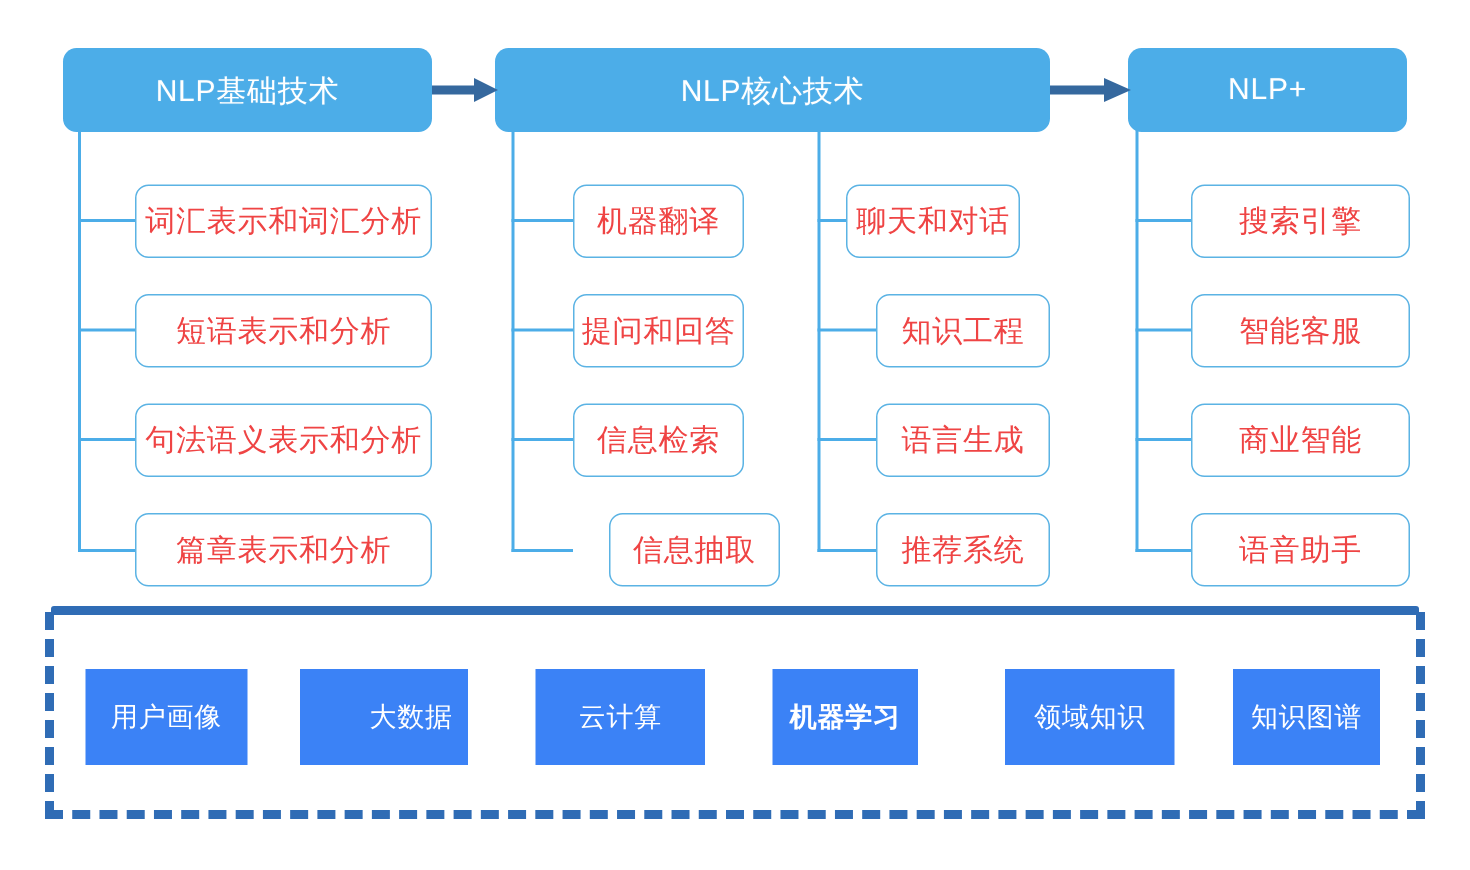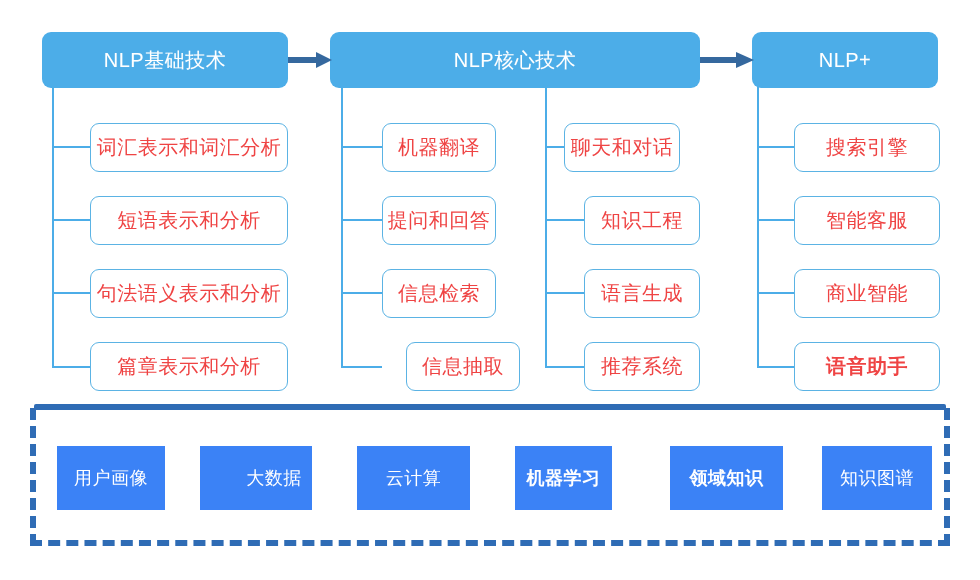--- a/index.html
+++ b/index.html
@@ -182,29 +182,29 @@
   <div class="trunk" style="left:757px; top:86px; height:282px;"></div>
 
   <div class="stub" style="left:757px; top:146px; width:37px;"></div>
   <div class="stub" style="left:757px; top:219px; width:37px;"></div>
   <div class="stub" style="left:757px; top:292px; width:37px;"></div>
   <div class="stub" style="left:757px; top:366px; width:37px;"></div>
 
   <div class="leaf" style="left:794px; top:123px; width:146px;">搜索引擎</div>
   <div class="leaf" style="left:794px; top:196px; width:146px;">智能客服</div>
   <div class="leaf" style="left:794px; top:269px; width:146px;">商业智能</div>
-  <div class="leaf" style="left:794px; top:342px; width:146px;font-weight:bold;">语音助手</div>
+  <div class="leaf" style="left:794px; top:342px; width:146px;">语音助手</div>
 
   <div id="foundation">
     <div class="found-edge" id="found-top"></div>
     <div class="found-edge" id="found-left"></div>
     <div class="found-edge" id="found-right"></div>
     <div class="found-edge" id="found-bottom"></div>
   </div>
 
   <div class="found-box" style="left:57px; width:108px;">用户画像</div>
   <div class="found-box" style="left:200px; width:112px;padding-left:36px;">大数据</div>
   <div class="found-box" style="left:357px; width:113px;">云计算</div>
   <div class="found-box" style="left:515px; width:97px;font-weight:bold;">机器学习</div>
-  <div class="found-box" style="left:670px; width:113px;font-weight:bold;">领域知识</div>
-  <div class="found-box" style="left:822px; width:110px;">知识图谱</div>
+  <div class="found-box" style="left:670px; width:113px;">领域知识</div>
+  <div class="found-box" style="left:822px; width:98px;">知识图谱</div>
 
 </div>
 
 </body></html>

